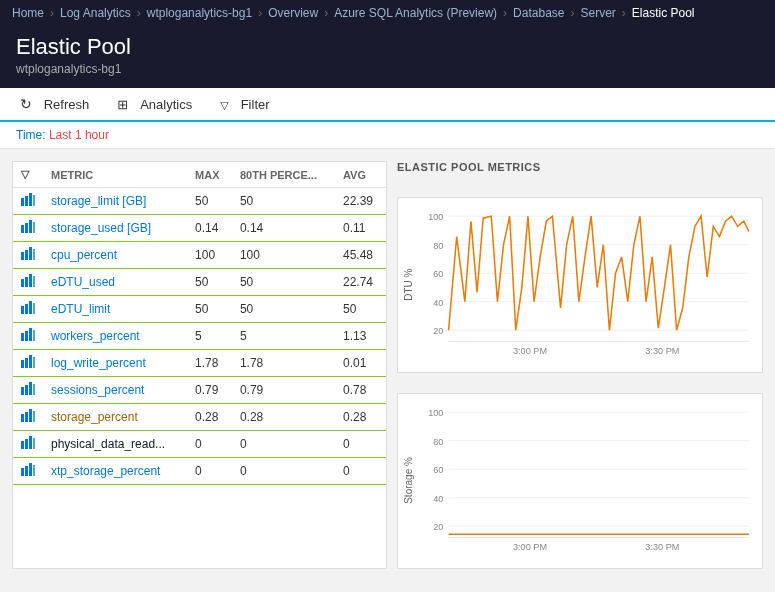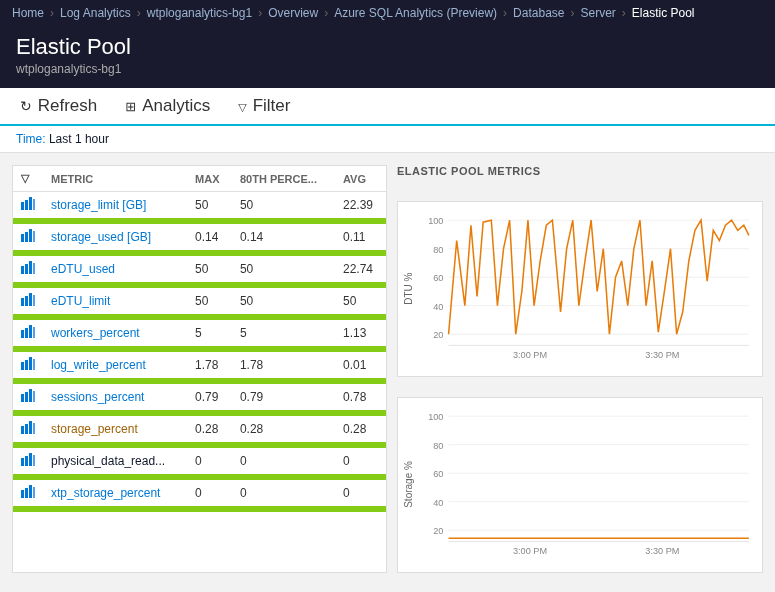--- a/index.html
+++ b/index.html
@@ -33,24 +33,24 @@
       background: #fff;
       border-bottom: 2px solid #00b4d8;
       padding: 6px 16px;
       display: flex;
       align-items: center;
       gap: 20px;
     }
     .toolbar-btn {
       display: flex;
       align-items: center;
-      gap: 6px;
+      gap: 12px;
       cursor: pointer;
       color: #333;
-      font-size: 17px;
+      font-size: 13px;
       background: none;
       border: none;
       padding: 2px 4px;
     }
 
     
     .time-bar {
       background: #fff;
       padding: 6px 16px;
       font-size: 12px;
@@ -84,21 +84,21 @@
       color: #666;
       font-size: 11px;
       font-weight: 600;
       padding: 6px 8px;
       text-align: left;
       border-bottom: 1px solid #e0e0e0;
       text-transform: uppercase;
     }
     .metrics-table td {
       padding: 5px 8px;
-      border-bottom: 6px solid #84cc16;
+      border-bottom: 1px solid #84cc16;
       color: #333;
     }
 
     
     .charts-panel {
       flex: 1;
       display: flex;
       flex-direction: column;
       gap: 20px;
       padding-left: 10px;
@@ -181,21 +181,21 @@
     <span class="icon-analytics"></span>
     <span>Analytics</span>
   </button>
   <button class="toolbar-btn">
     <span class="icon-filter"></span>
     <span>Filter</span>
   </button>
 </div>
 
 <div class="time-bar">
-  <span>Time: <span style="color:#0f172a">Last 1 hour</span></span>
+  <span>Time: <span style="color:#ef4444">Last 1 hour</span></span>
 </div>
 
 <div class="main-content">
 
   <div class="metrics-panel">
     <table class="metrics-table">
       <thead>
         <tr>
           <th style="width:22px;">
             <span style="color:#555; font-size:11px;">▽</span>
@@ -231,20 +231,32 @@
             <td>0.14</td>
             <td>0.11</td>
           </tr>
           <tr>
             <td><svg width="14" height="13" viewBox="0 0 14 13">
                 <rect x="0" y="5" width="3" height="8" fill="#0078d4"></rect>
                 <rect x="4" y="3" width="3" height="10" fill="#0078d4"></rect>
                 <rect x="8" y="0" width="3" height="13" fill="#0078d4"></rect>
                 <rect x="12" y="2" width="2" height="11" fill="#50a0f0"></rect>
               </svg></td>
+            <td style="color: rgb(0, 120, 212); cursor: pointer;">cpu_percent</td>
+            <td>100</td>
+            <td>100</td>
+            <td>45.48</td>
+          </tr>
+          <tr>
+            <td><svg width="14" height="13" viewBox="0 0 14 13">
+                <rect x="0" y="5" width="3" height="8" fill="#0078d4"></rect>
+                <rect x="4" y="3" width="3" height="10" fill="#0078d4"></rect>
+                <rect x="8" y="0" width="3" height="13" fill="#0078d4"></rect>
+                <rect x="12" y="2" width="2" height="11" fill="#50a0f0"></rect>
+              </svg></td>
             <td style="color: rgb(0, 120, 212); cursor: pointer;">eDTU_used</td>
             <td>50</td>
             <td>50</td>
             <td>22.74</td>
           </tr>
           <tr>
             <td><svg width="14" height="13" viewBox="0 0 14 13">
                 <rect x="0" y="5" width="3" height="8" fill="#0078d4"></rect>
                 <rect x="4" y="3" width="3" height="10" fill="#0078d4"></rect>
                 <rect x="8" y="0" width="3" height="13" fill="#0078d4"></rect>

